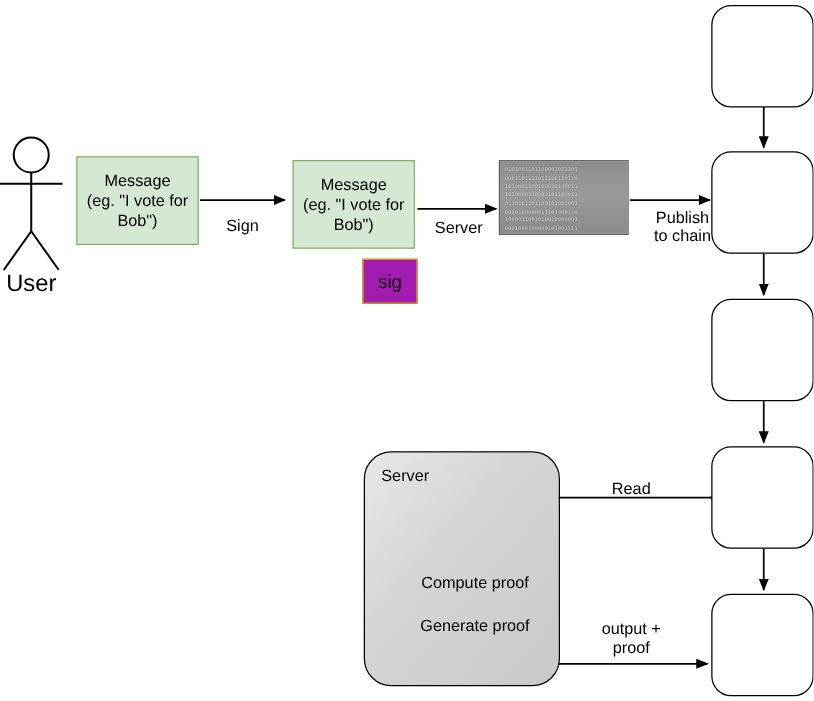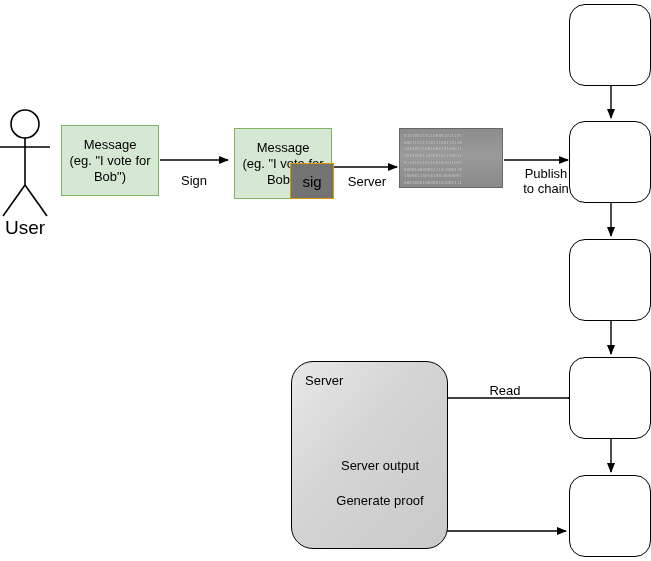--- a/index.html
+++ b/index.html
@@ -49,28 +49,29 @@
   
   .msgbox {
     position: absolute;
     background: #d5e8d4;
     border: 1px solid #82b366;
     box-sizing: border-box;
   }
   
   .sigbox {
     position: absolute;
-    background: #737373;
+    background: #a21caf;
     border: 1px solid #d79b00;
     box-sizing: border-box;
     display: flex;
     align-items: center;
     justify-content: center;
     font-size: 15px;
     color: #000;
+    margin-top: 44px;
   }
   
   .cipher {
     position: absolute;
     box-sizing: border-box;
     border: 1px solid #666666;
     background: linear-gradient(to bottom, #8d8d8d 0%, #9a9a9a 45%, #8a8a8a 100%);
     overflow: hidden;
     padding: 4px 3px 3px 4px;
   }
@@ -188,19 +189,21 @@
 
   <div class="block" style="left:569px; top:4px;   width:82px; height:82px;"></div>
   <div class="block" style="left:569px; top:121px; width:82px; height:82px;"></div>
   <div class="block" style="left:569px; top:239px; width:82px; height:82px;"></div>
   <div class="block" style="left:569px; top:357px; width:82px; height:82px;"></div>
   <div class="block" style="left:569px; top:475px; width:82px; height:82px;"></div>
 
   <div class="server" style="left:291px; top:361px; width:157px; height:188px;"></div>
   <div class="server-title" style="left:305px; top:373px;">Server</div>
 
-  <div class="boxtext" style="left:305px; top:457px; width:150px; height:18px; justify-content:center;">Server output</div>
+  <div class="boxtext" style="left:305px; top:457px; width:150px; height:18px; justify-content:center;">Compute proof</div>
   <div class="boxtext" style="left:305px; top:492px; width:150px; height:18px; justify-content:center;">Generate proof</div>
 
   <div class="lbl" style="left:475px; top:383px; width:60px;">Read</div>
 
+  <div class="lbl" style="left:455px; top:495px; width:100px;">output +
+proof</div>
 
 </div>
 
 </body></html>

